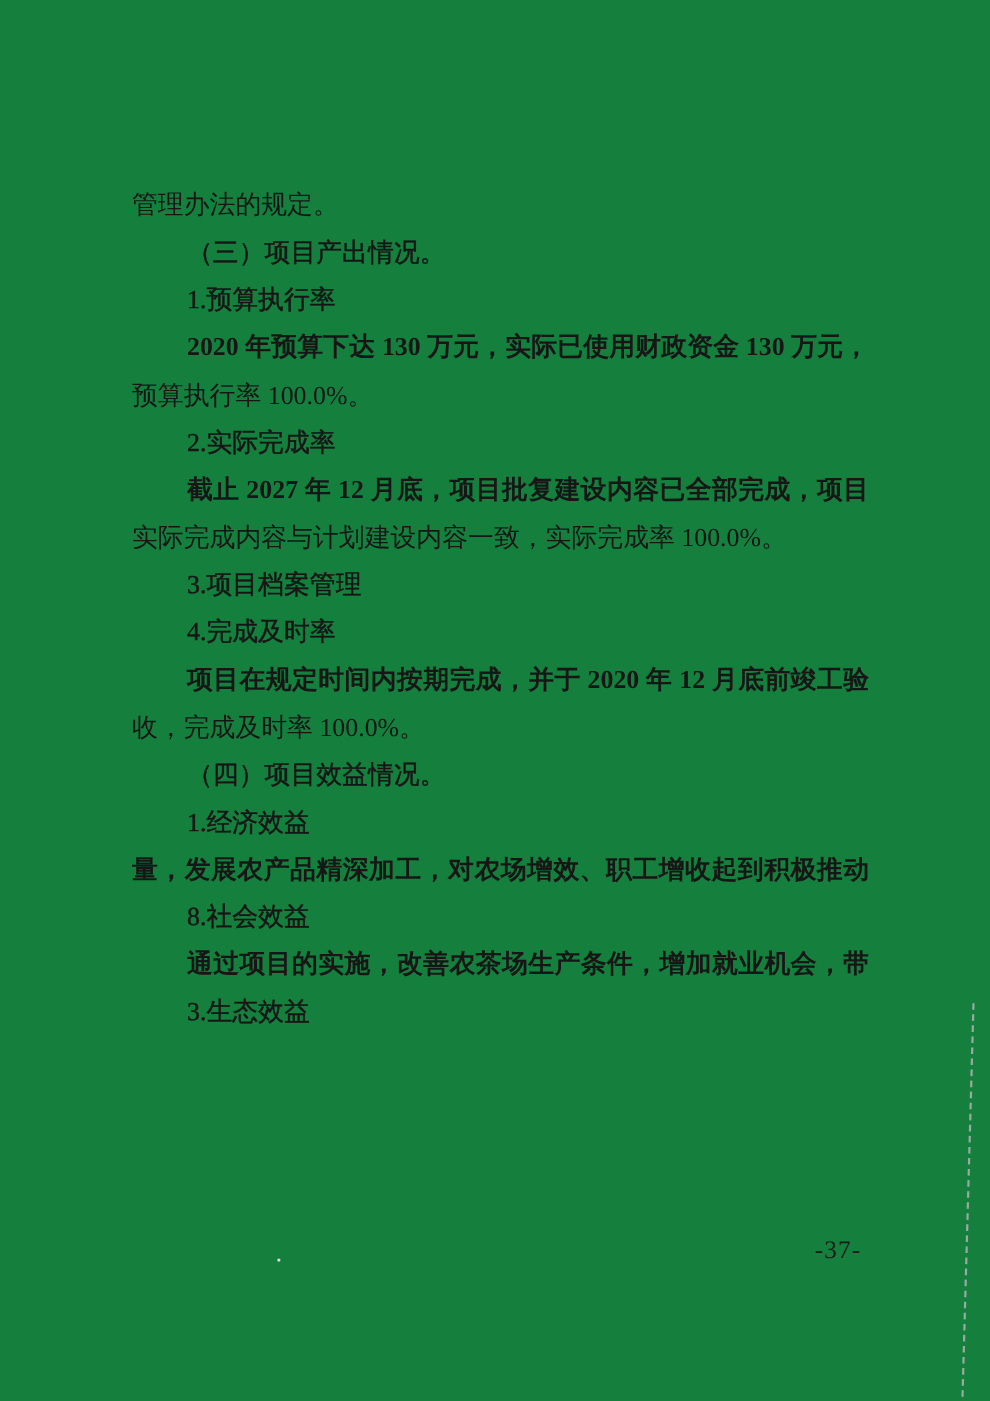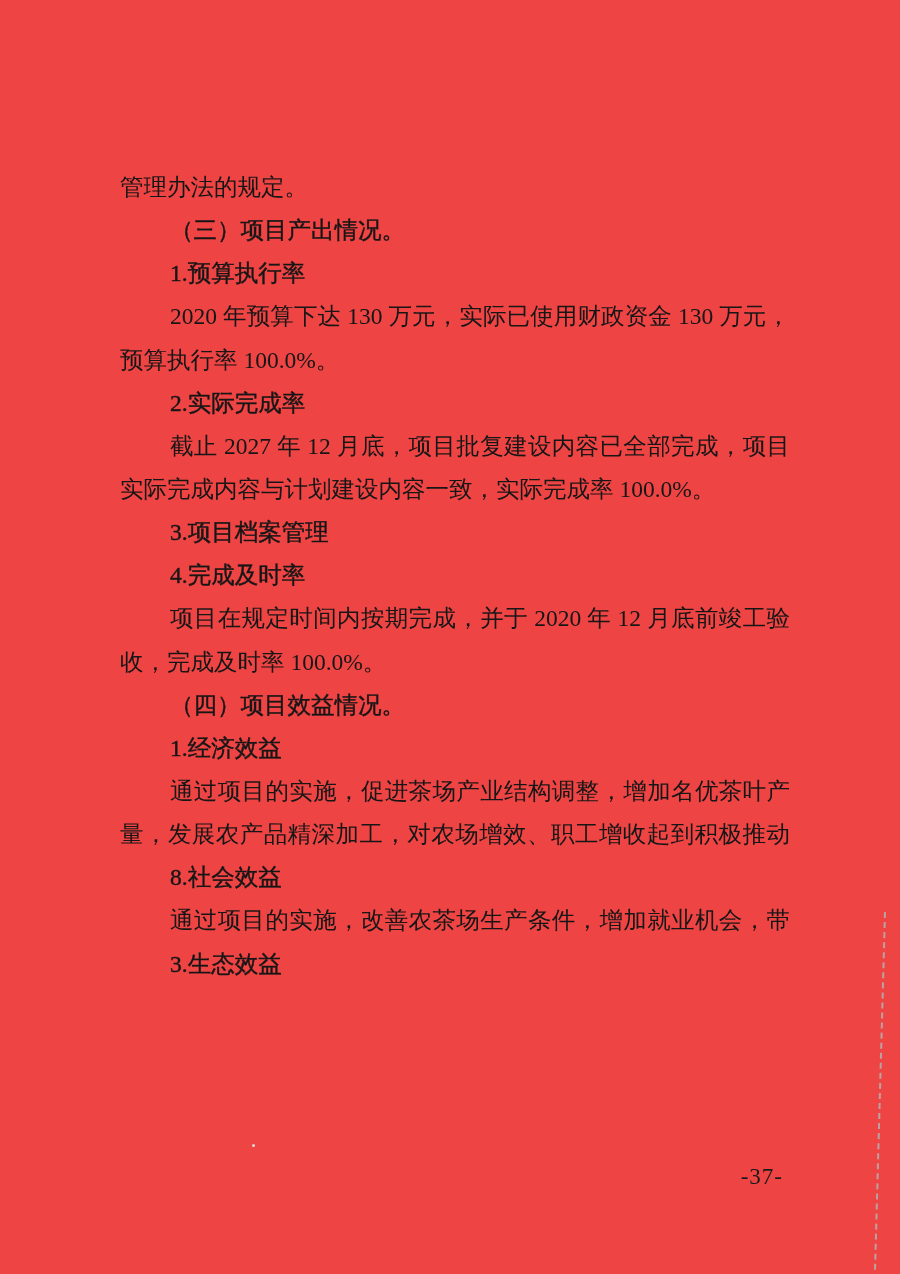--- a/index.html
+++ b/index.html
@@ -4,21 +4,21 @@
 <style>
   html, body {
     margin: 0;
     padding: 0;
     background: #ffffff;
   }
   .page {
     position: relative;
     width: 900px;
     height: 1274px;
-    background: #ef4444;
+    background: #15803d;
     overflow: hidden;
     font-family: "Liberation Serif", serif;
     color: #161616;
   }
   .content {
     position: absolute;
     left: 120px;
     top: 166px;
     width: 670px;
   }
@@ -27,37 +27,37 @@
     line-height: 43.15px;
     height: 43.15px;
     white-space: nowrap;
     overflow: visible;
   }
   .line.j {
     white-space: normal;
     text-align: justify;
     text-align-last: justify;
     text-justify: inter-character;
+    font-weight: bold;
   }
   .line.ind {
     text-indent: 50px;
   }
   .line.b {
     font-weight: normal;
     -webkit-text-stroke: 0.4px #161616;
   }
   .page-number {
     position: absolute;
     top: 1122px;
     right: 117px;
     font-size: 23px;
     line-height: 30px;
     letter-spacing: 1px;
     color: #1b1b1b;
-    margin-top: 40px;
   }
   .scan-artifact {
     position: absolute;
     left: 884px;
     top: 912px;
     height: 368px;
     width: 0;
     border-left: 2px dashed #b2b2b2;
     opacity: 0.85;
     transform: rotate(1.6deg);
@@ -86,21 +86,20 @@
     <div class="line">预算执行率 100.0%。</div>
     <div class="line b ind">2.实际完成率</div>
     <div class="line ind j">截止 2027 年 12 月底，项目批复建设内容已全部完成，项目</div>
     <div class="line">实际完成内容与计划建设内容一致，实际完成率 100.0%。</div>
     <div class="line b ind">3.项目档案管理</div>
     <div class="line b ind">4.完成及时率</div>
     <div class="line ind j">项目在规定时间内按期完成，并于 2020 年 12 月底前竣工验</div>
     <div class="line">收，完成及时率 100.0%。</div>
     <div class="line b ind">（四）项目效益情况。</div>
     <div class="line b ind">1.经济效益</div>
-    <div class="line ind j">通过项目的实施，促进茶场产业结构调整，增加名优茶叶产</div>
     <div class="line j">量，发展农产品精深加工，对农场增效、职工增收起到积极推动</div>
     <div class="line b ind">8.社会效益</div>
     <div class="line ind j">通过项目的实施，改善农茶场生产条件，增加就业机会，带</div>
     <div class="line b ind">3.生态效益</div>
   </div>
 
   <div class="page-number">-37-</div>
 
   <div class="scan-artifact"></div>
   <div class="scan-speck"></div>

